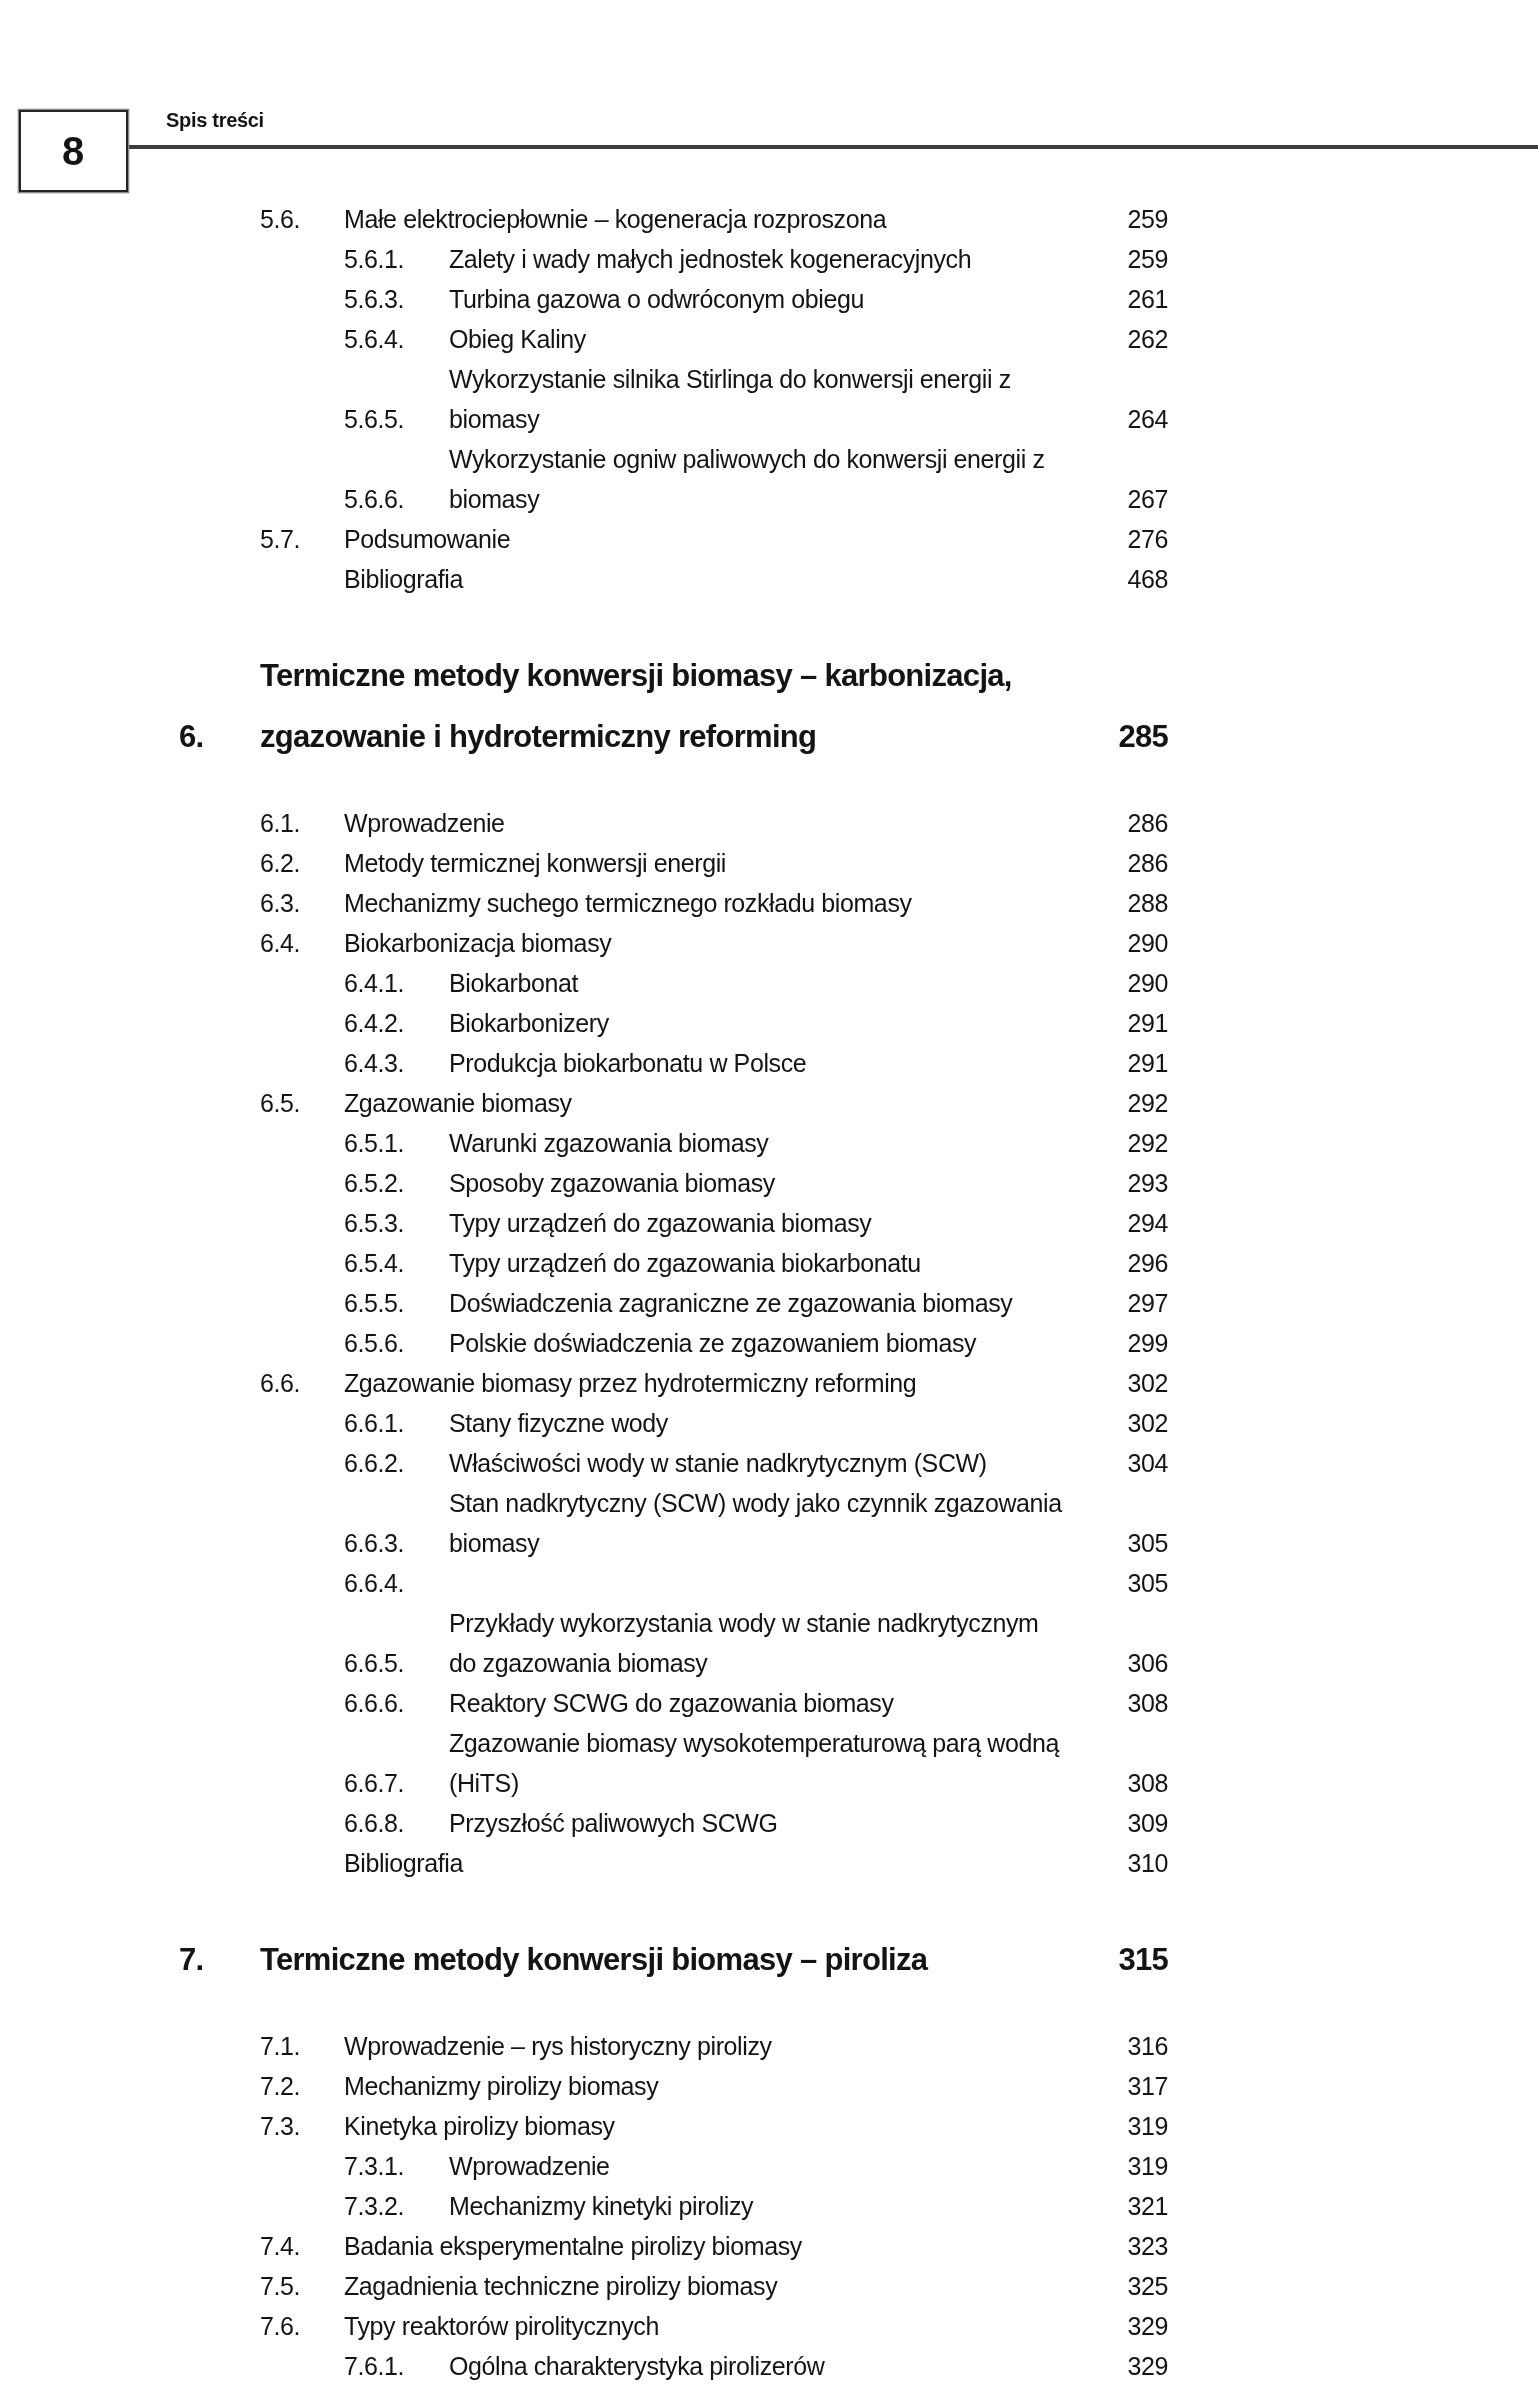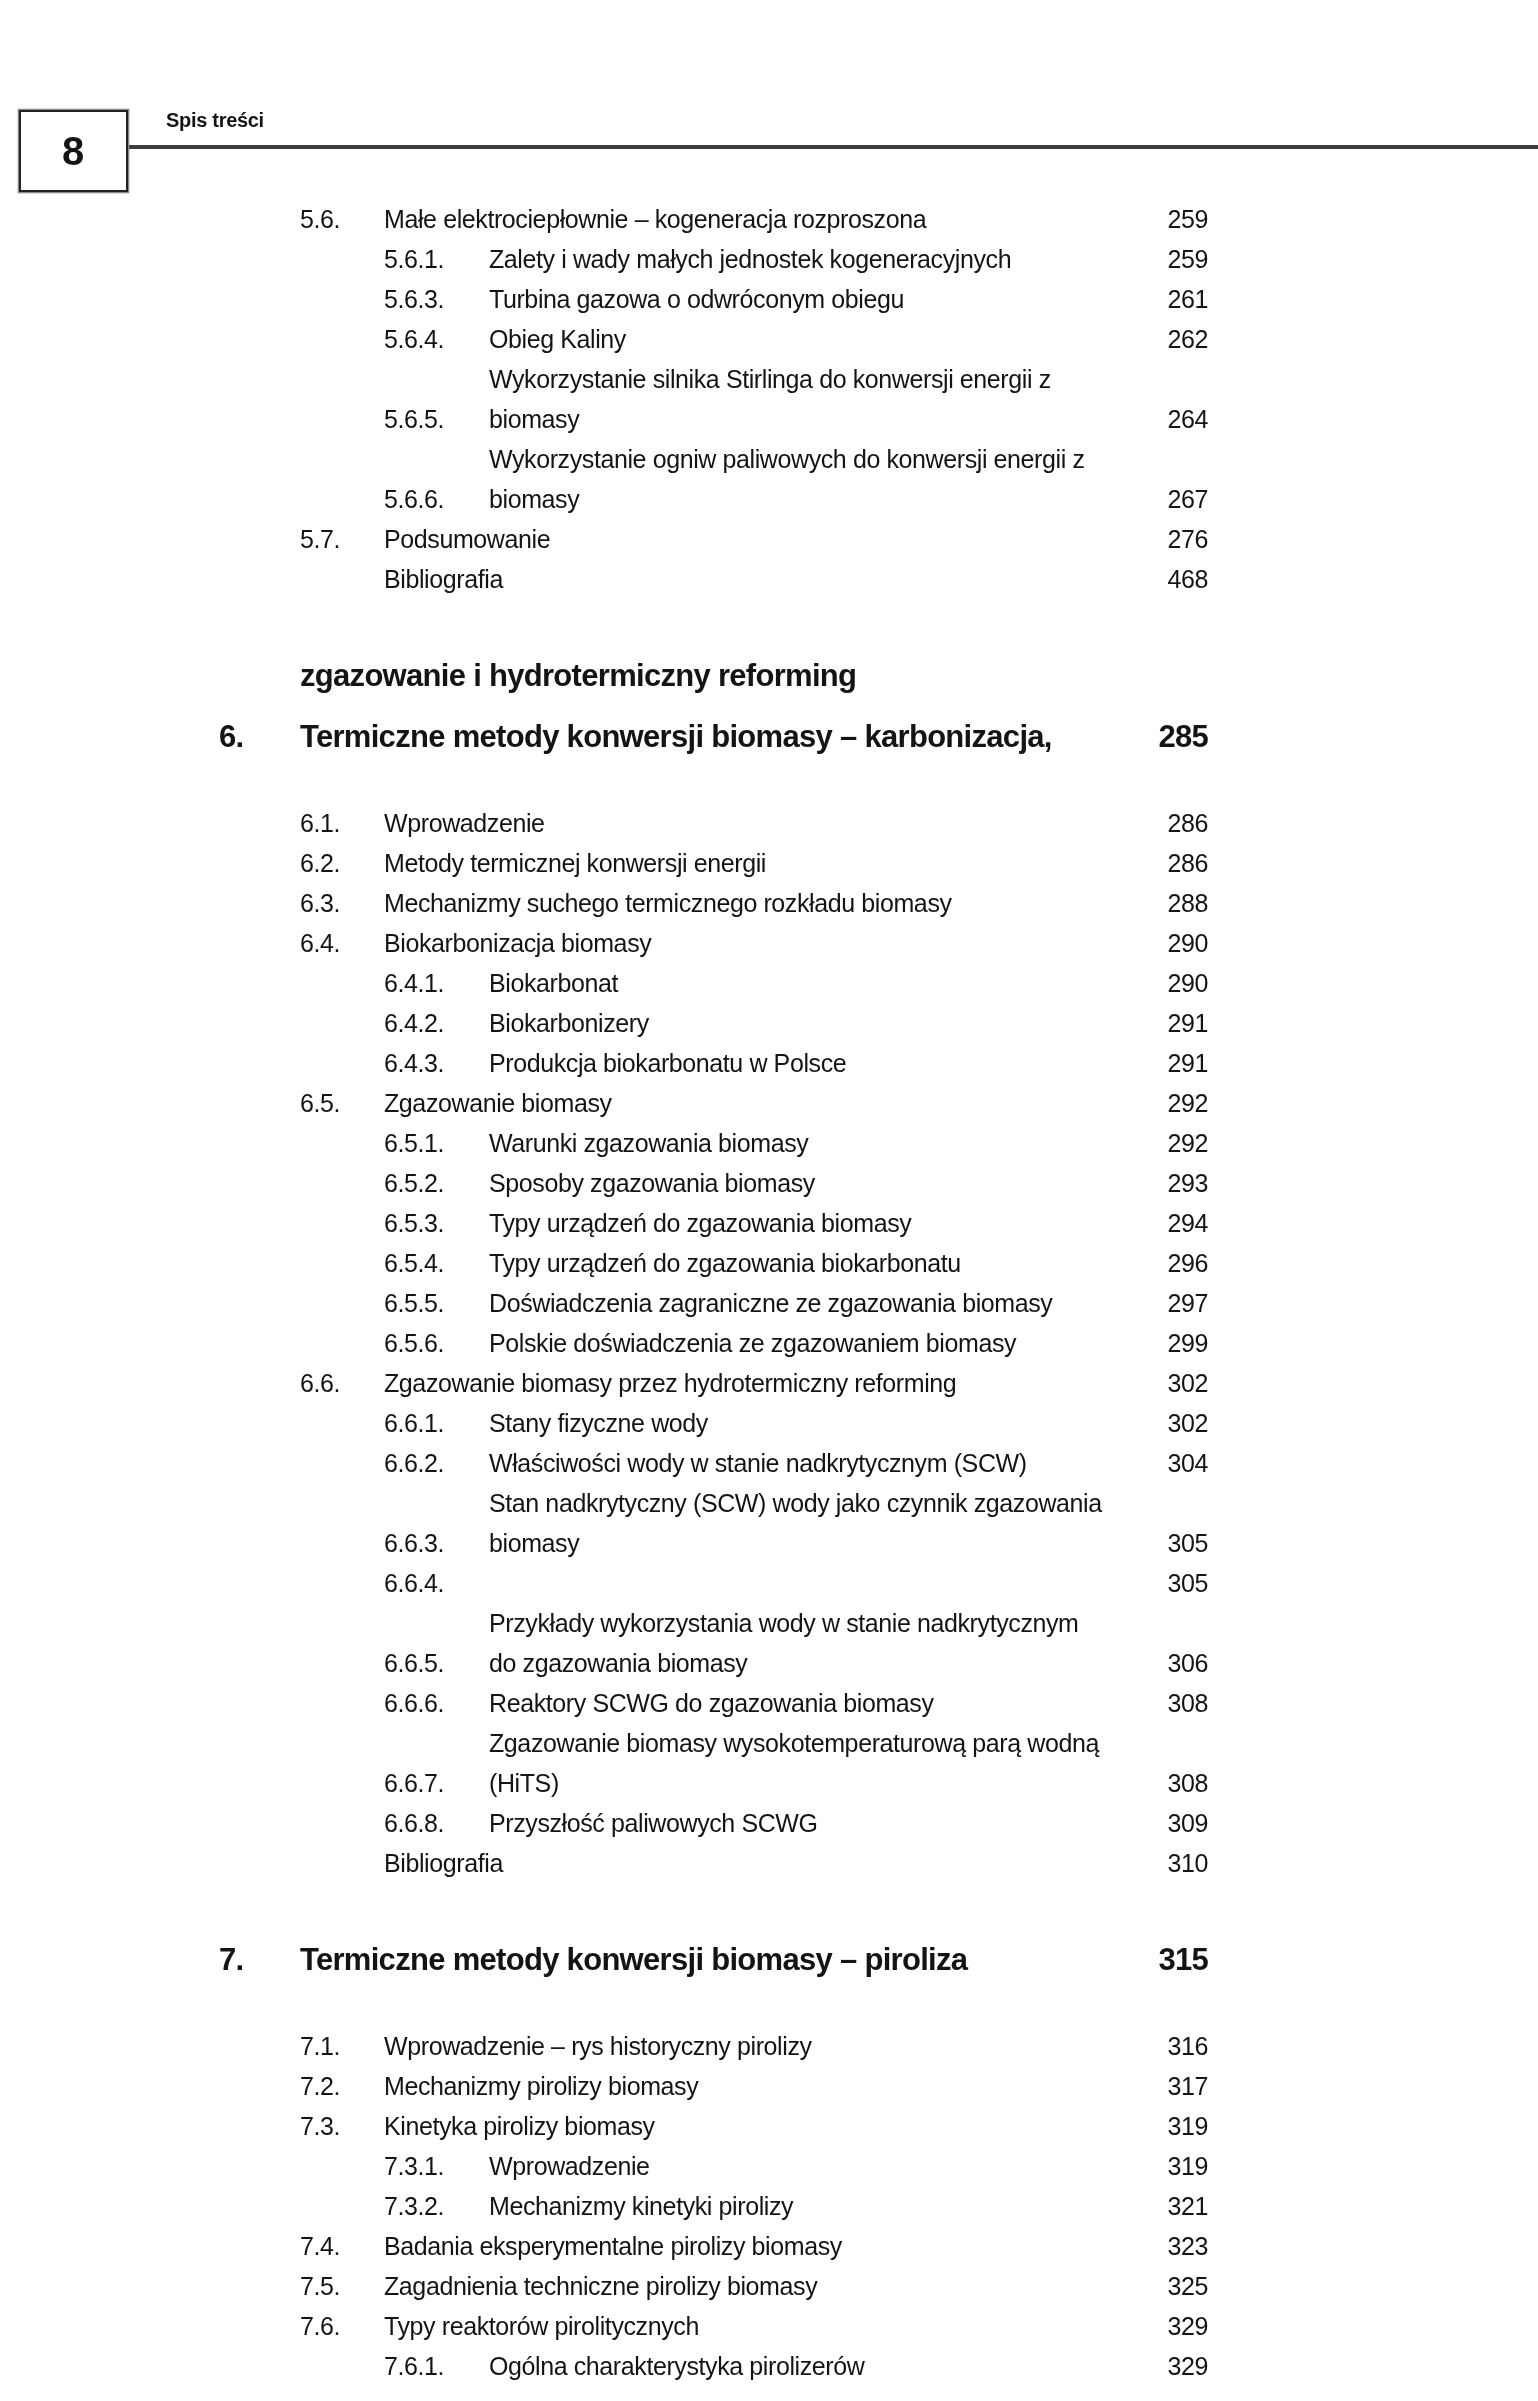--- a/index.html
+++ b/index.html
@@ -23,21 +23,21 @@
     box-shadow:0 0 0 1.3px #8a8a8a;
     display:flex;align-items:center;justify-content:center;
     font-size:40px;font-weight:bold;
   }
   .header-title{
     position:absolute;left:166px;top:109px;
     font-size:20px;font-weight:bold;letter-spacing:-0.3px;
   }
   
   #toc{
-    position:absolute;left:0;top:199px;width:1224px;padding-left:40px;
+    position:absolute;left:0;top:199px;width:1224px;
   }
   .row{
     display:flex;align-items:flex-end;
     font-size:25px;line-height:40px;letter-spacing:-0.4px;
     padding-right:56px;
   }
   .row .num{flex:0 0 auto;}
   .row .lines{flex:0 1 auto;display:flex;flex-direction:column;}
   .row .page{margin-left:auto;padding-left:26.5px;white-space:nowrap;}
   
@@ -113,22 +113,22 @@
     </div>
     <div class="row plain">
       <span class="lines">
         <span class="line">Bibliografia</span>
       </span>
       <span class="page">468</span>
     </div>
     <div class="row chapter">
       <span class="num">6.</span>
       <span class="lines">
+        <span class="line">Termiczne metody konwersji biomasy – karbonizacja,</span>
         <span class="line">zgazowanie i hydrotermiczny reforming</span>
-        <span class="line">Termiczne metody konwersji biomasy – karbonizacja,</span>
       </span>
       <span class="page">285</span>
     </div>
     <div class="row l1">
       <span class="num">6.1.</span>
       <span class="lines">
         <span class="line">Wprowadzenie</span>
       </span>
       <span class="page">286</span>
     </div>

